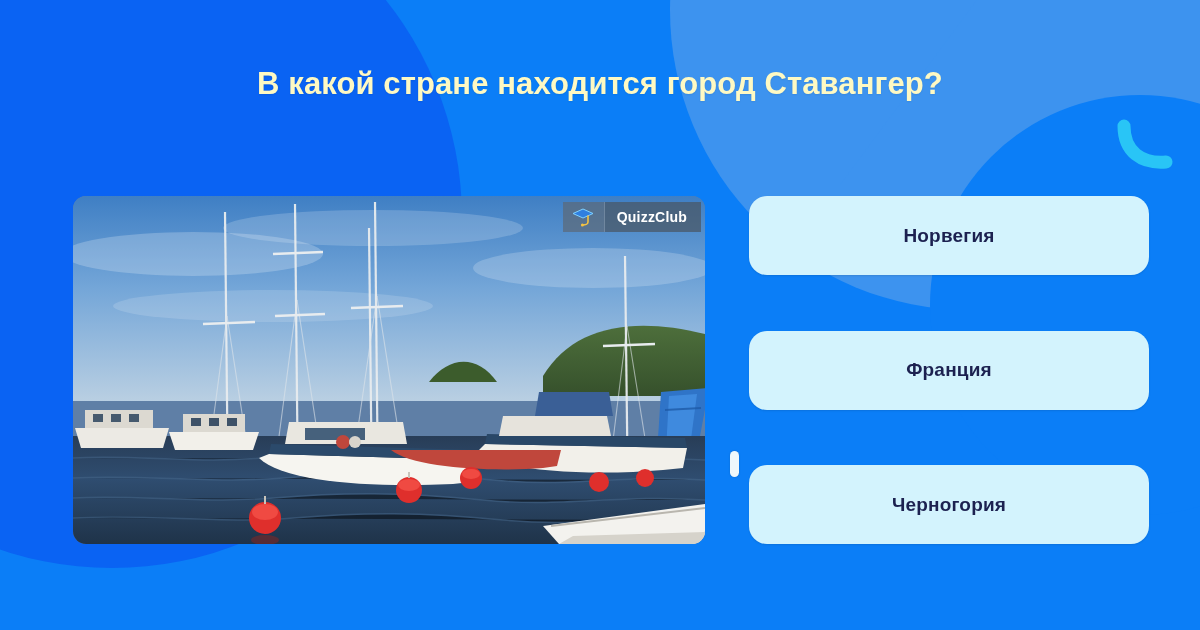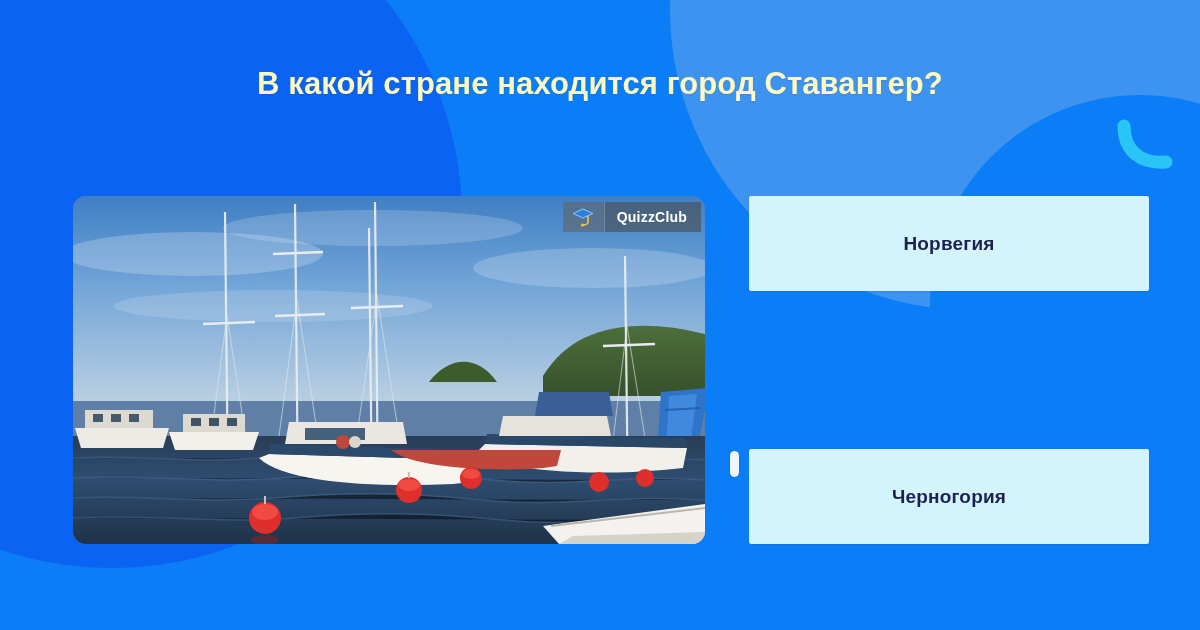--- a/index.html
+++ b/index.html
@@ -117,23 +117,23 @@
   .answers {
     position:relative;
     width:auto;
     flex:1 1 auto;
     display:flex;
     flex-direction:column;
     justify-content:space-between;
     padding-left:8px;
   }
   .answer-btn {
-    height:95px;
+    height:79px;
     background:#d3f3fd;
-    border-radius:2px;
+    border-radius:18px;
     display:flex;
     align-items:center;
     justify-content:center;
     color:#1c2150;
     font-size:19px;
     font-weight:bold;
     letter-spacing:0.2px;
     box-shadow:0 1px 2px rgba(0,0,0,0.10);
     cursor:pointer;
     user-select:none;
@@ -424,18 +424,21 @@
       </div>
       <div class="wm-label">QuizzClub</div>
     </div>
   </div>
 
   <div class="answers">
     <div class="answer-btn">
       <span>Норвегия</span>
     </div>
     <div class="answer-btn">
+      <span>Франция</span>
+    </div>
+    <div class="answer-btn">
       <span>Черногория</span>
     </div>
     <div class="scroll-thumb"></div>
   </div>
 
 </div>
 
 </body></html>

